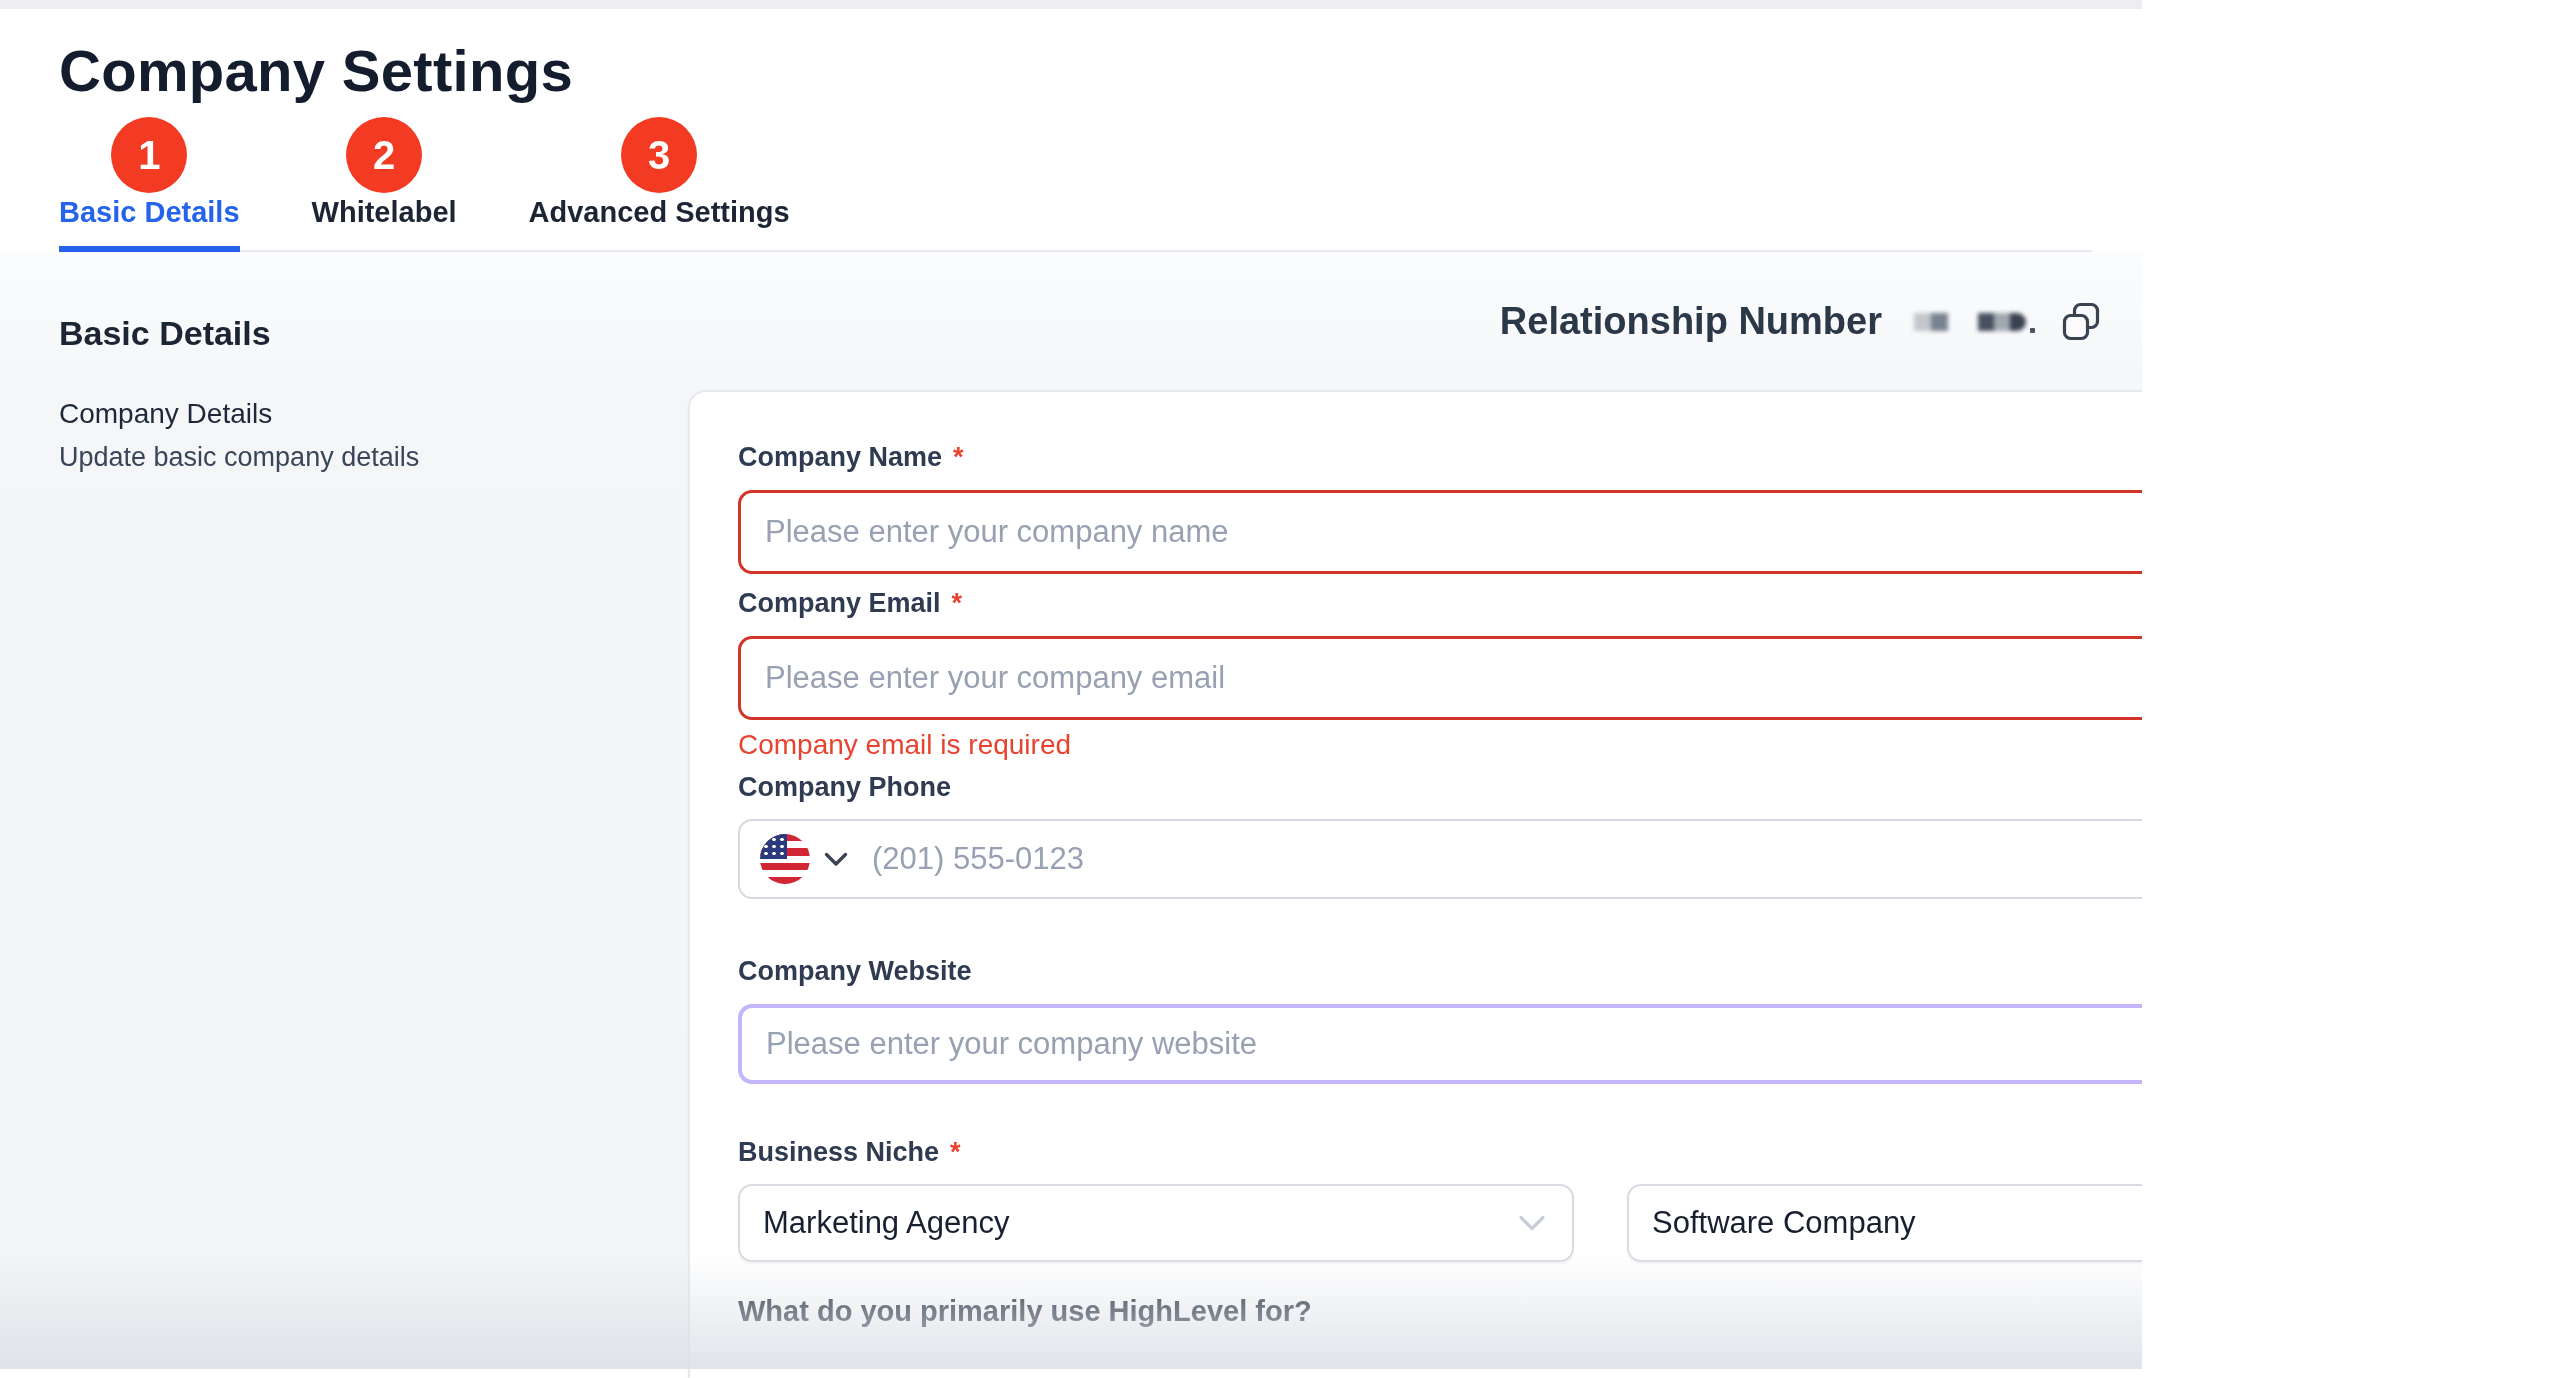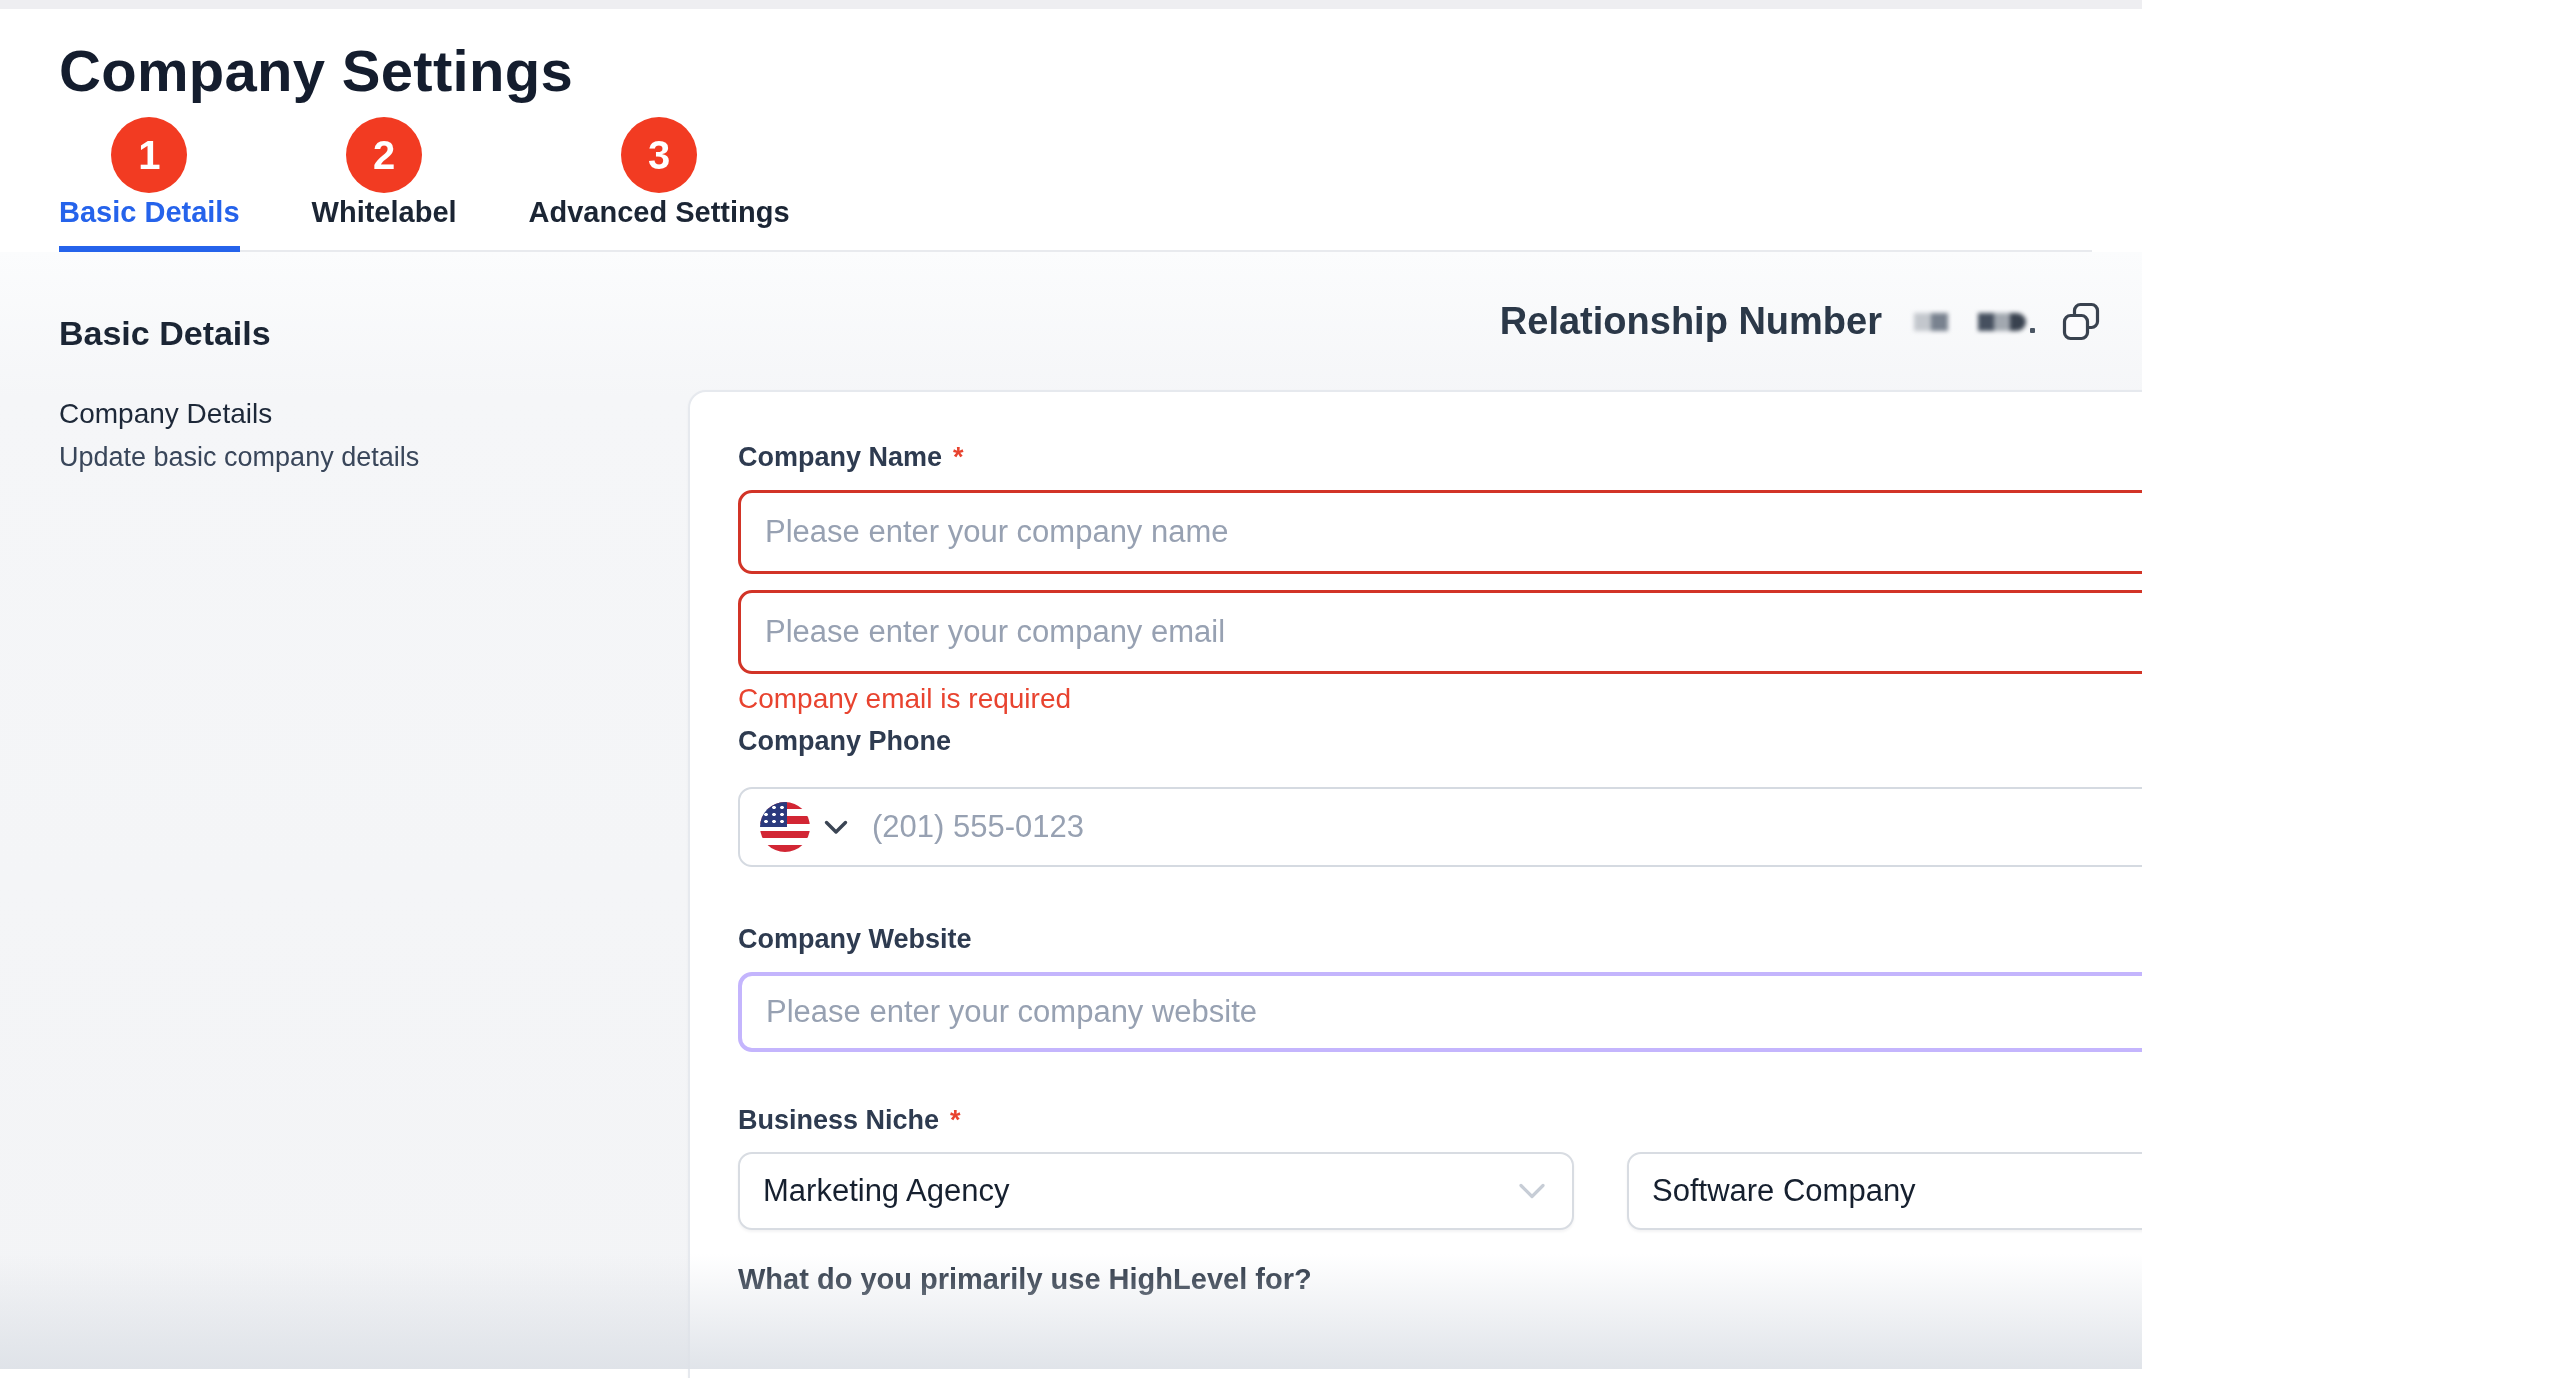--- a/index.html
+++ b/index.html
@@ -44,21 +44,21 @@
   .f-label { font-size:27px; font-weight:600; line-height:34px; color:#2e3b50; }
   .req { color:#e8432f; margin-left:11px; font-weight:600; }
   .t-input { display:block; width:100%; border-radius:14px; background:#fff; outline:none;
     font-family:inherit; font-size:31px; color:#1a2433; padding:0 24px; }
   .t-input::placeholder { color:#97a1b2; opacity:1; }
   .err-border { height:84px; border:3px solid #d23427; }
   .norm-border { height:80px; border:4px solid #c4b5fd; }
   .error-msg { margin-top:10px; font-size:28px; line-height:30px; color:#e8432f; }
   .mt-input { margin-top:16px; }
 
-  .phone-box { margin-top:29px; height:80px; border:2px solid #d5dae1; border-radius:14px; background:#fff;
+  .phone-box { margin-top:15px; height:80px; border:2px solid #d5dae1; border-radius:14px; background:#fff;
     display:flex; align-items:center; padding-left:20px; }
   .flag { position:relative; width:50px; height:50px; border-radius:50%; overflow:hidden; flex:none; cursor:pointer;
     background:repeating-linear-gradient(180deg,#d22634 0 7.2px,#fff 7.2px 14.4px); }
   .flag::before { content:""; position:absolute; left:0; top:0; width:27px; height:25px;
     background-color:#2b3a7d;
     background-image:radial-gradient(circle,#fff 1.5px,transparent 2px);
     background-size:8px 7px; background-position:2px 2px; }
   .phone-chevron { margin:0 24px 0 14px; flex:none; cursor:pointer; }
   .phone-box .t-input { border:none; height:100%; padding:0; flex:1; border-radius:0 14px 14px 0; }
 
@@ -130,20 +130,23 @@
     <div class="side-title">Company Details</div>
     <div class="side-sub">Update basic company details</div>
 
     <div class="card">
 
       <div class="f-label">
         <span>Company Name</span><span class="req">*</span>
       </div>
       <input class="t-input err-border mt-input" type="text" placeholder="Please enter your company name" style="">
 
+      <div class="f-label" style="margin-top:12px;">
+        <span>Company Email</span><span class="req">*</span>
+      </div>
       <input class="t-input err-border mt-input" type="text" placeholder="Please enter your company email" style="">
       <div class="error-msg">Company email is required</div>
 
       <div class="f-label" style="margin-top:10px;">Company Phone</div>
       <div class="phone-box">
         <span class="flag"></span>
         <svg class="phone-chevron" width="24" height="15" viewBox="0 0 24 15" fill="none">
           <path d="M2.5 2.5 L12 12 L21.5 2.5" stroke="#3b4554" stroke-width="3.4" stroke-linecap="round" stroke-linejoin="round"></path>
         </svg>
         <input class="t-input" type="text" placeholder="(201) 555-0123" style="">

